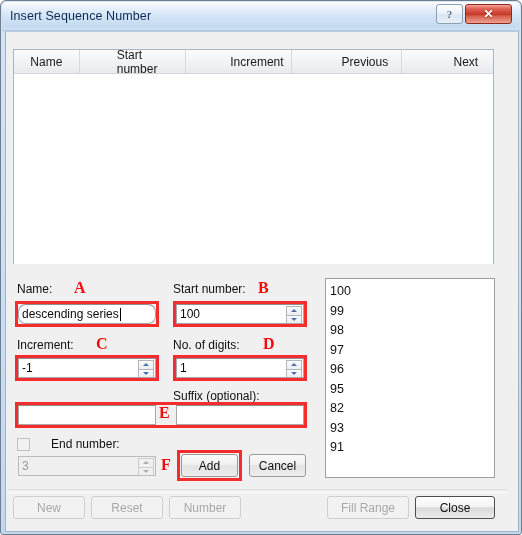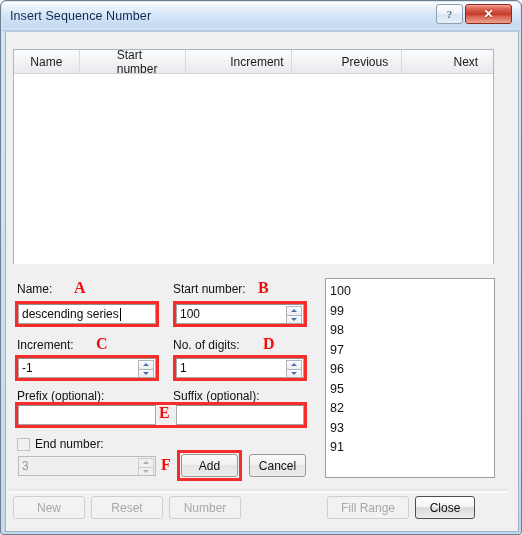--- a/index.html
+++ b/index.html
@@ -290,21 +290,21 @@
       <div class="th" style="width:100px">Increment</div>
       <div class="th" style="width:105px">Previous</div>
       <div class="th" style="width:79px">Next</div>
     </div>
     <div id="table-body"></div>
   </div>
 
   <div class="lbl" style="left:16px; top:281px;">Name:</div>
   <div class="letter" style="left:73px; top:279px;">A</div>
 
-  <div class="tbox" style="left:17px; top:303px; width:138px; height:20px;">
+  <div class="tbox" style="left:17px; top:303px; width:138px; height:20px;border-radius:8px;">
     <span>descending series</span>
       <span class="caret"></span>
   </div>
   <div class="redbox" style="left:14px; top:300px; width:144px; height:26px;"></div>
 
   <div class="lbl" style="left:172px; top:281px;">Start number:</div>
   <div class="letter" style="left:257px; top:279px;">B</div>
 
   <div class="tbox" style="left:175px; top:303px; width:128px; height:20px;">
     <span>100</span>
@@ -344,34 +344,33 @@
       <div>
           <i class="tri up"></i>
         </div>
       <div>
           <i class="tri down"></i>
         </div>
     </div>
   </div>
   <div class="redbox" style="left:172px; top:354px; width:134px; height:26px;"></div>
 
-  <div class="lbl" style="left:16px; top:388px;">Prefix (optional):</div>
   <div class="lbl" style="left:172px; top:388px;">Suffix (optional):</div>
 
   <div class="tbox" style="left:17px; top:404px; width:138px; height:20px;">
     <span></span>
   </div>
   <div class="tbox" style="left:175px; top:404px; width:128px; height:20px;">
     <span></span>
   </div>
   <div class="letter" style="left:158px; top:404px;">E</div>
   <div class="redbox" style="left:14px; top:401px; width:292px; height:26px;"></div>
 
   <div id="endnum-check"></div>
-  <div class="lbl" style="left:34px; top:436px;">End number:</div>
+  <div class="lbl" style="left:50px; top:436px;">End number:</div>
 
   <div class="tbox disabled" style="left:17px; top:455px; width:138px; height:20px;">
     <span>3</span>
     <div class="spin disabled">
       <div>
           <i class="tri up"></i>
         </div>
       <div>
           <i class="tri down"></i>
         </div>
@@ -396,15 +395,15 @@
     <div class="pv-item">93</div>
     <div class="pv-item">91</div>
   </div>
 
   <div id="sep"></div>
 
   <div class="btn disabled" style="left:12px;  top:495px; width:72px;">New</div>
   <div class="btn disabled" style="left:90px;  top:495px; width:72px;">Reset</div>
   <div class="btn disabled" style="left:168px; top:495px; width:72px;">Number</div>
   <div class="btn disabled" style="left:326px; top:495px; width:82px;">Fill Range</div>
-  <div class="btn default" style="left:414px; top:495px; width:60px;">Close</div>
+  <div class="btn default" style="left:414px; top:495px; width:80px;">Close</div>
 
 </div>
 
 </body></html>

